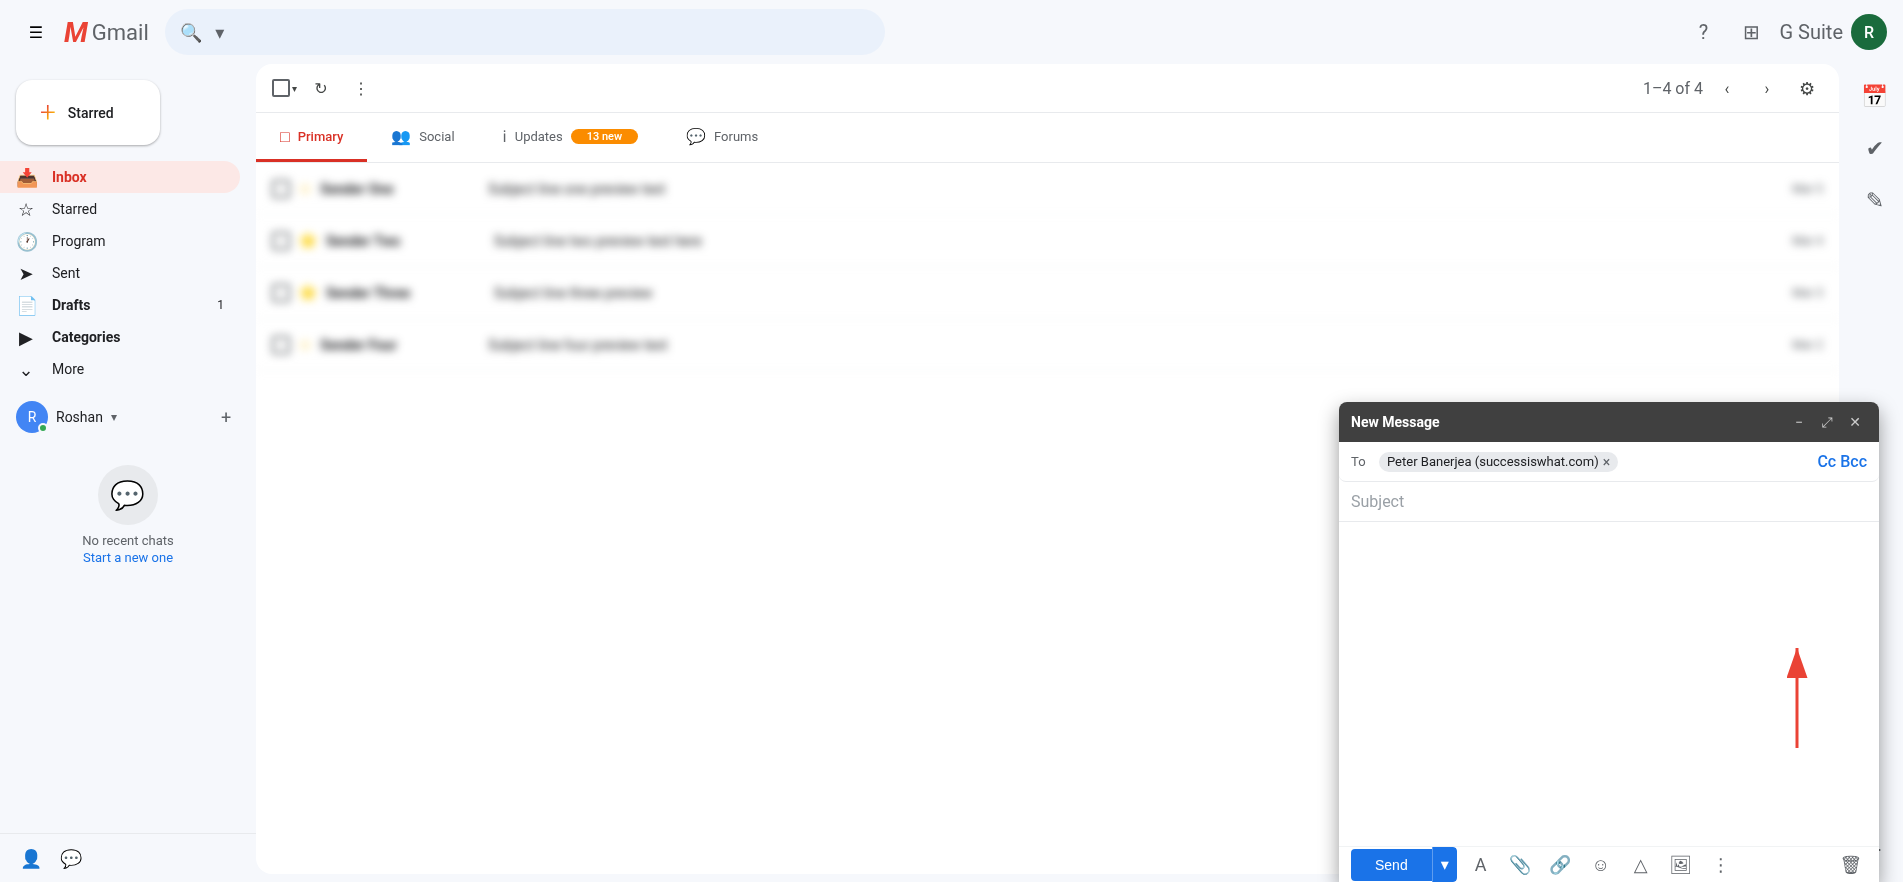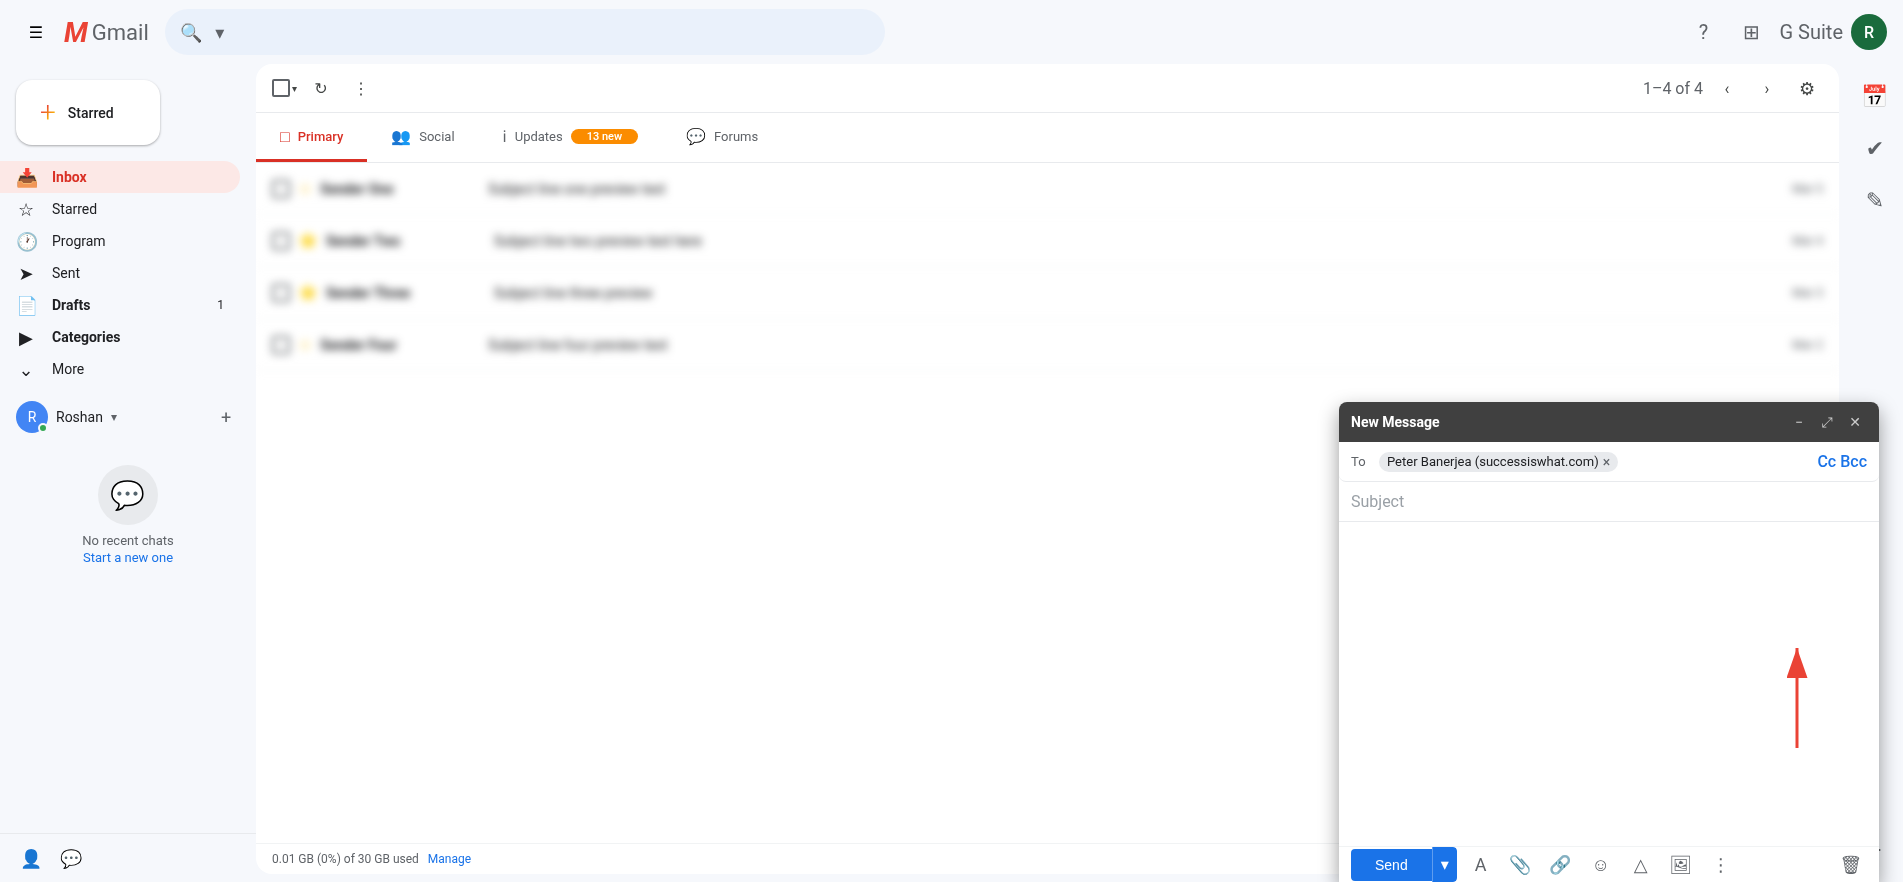--- a/index.html
+++ b/index.html
@@ -326,32 +326,20 @@
       </div>
       <div class="email-row">
         <div class="email-checkbox"></div>
         <span class="star-icon">☆</span>
         <span class="email-sender">Sender Four</span>
         <span class="email-subject">Subject line four preview text</span>
         <span class="email-date">Mar 2</span>
       </div>
     </div>
 
-    <div class="email-footer">
-      <div>
-        <span>0.01 GB (0%) of 30 GB used</span>
-        &nbsp;
-        <span class="footer-link">Manage</span>
-      </div>
-      <div>
-        <span class="footer-link">Program Policies</span>
-        &nbsp;·&nbsp;
-        <span>Powered by Google</span>
-      </div>
-    </div>
   </div>
 
   <div class="right-sidebar">
     <div class="right-icon-btn active">
       <span>📅</span>
     </div>
     <div class="right-icon-btn">
       <span>✔</span>
     </div>
     <div class="right-icon-btn">

